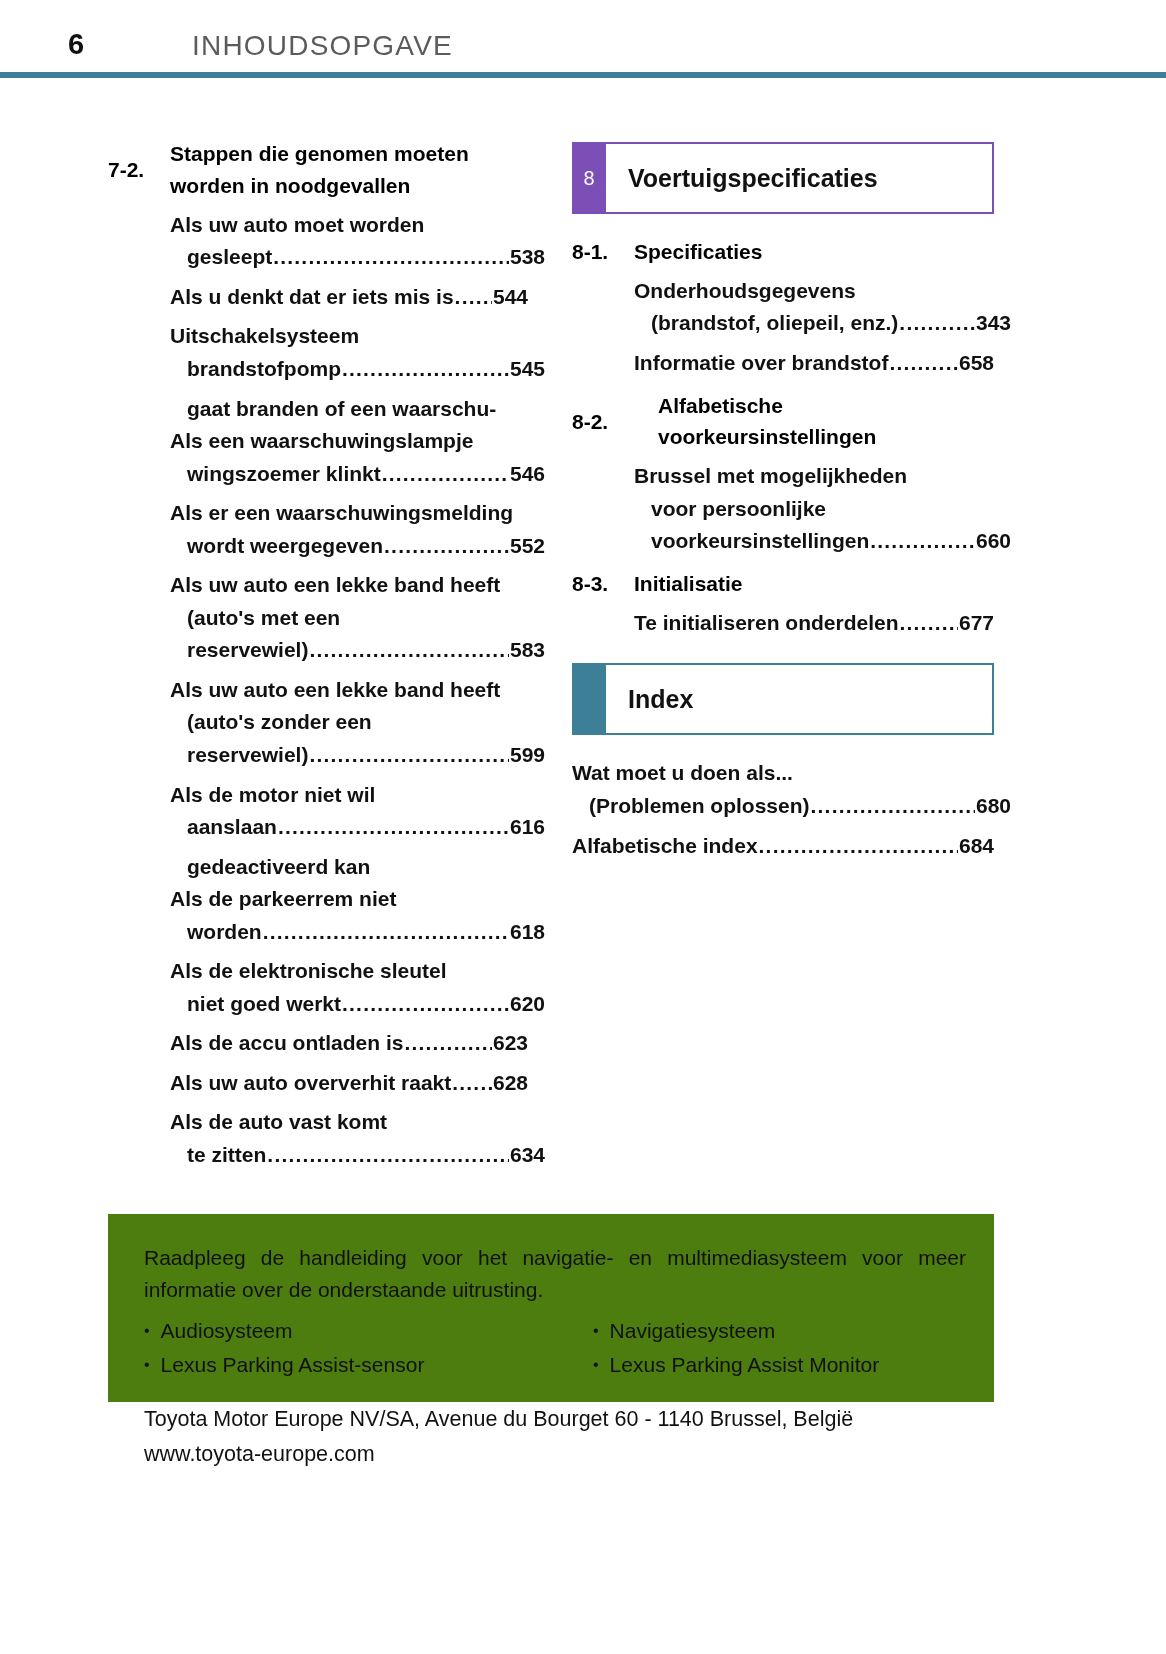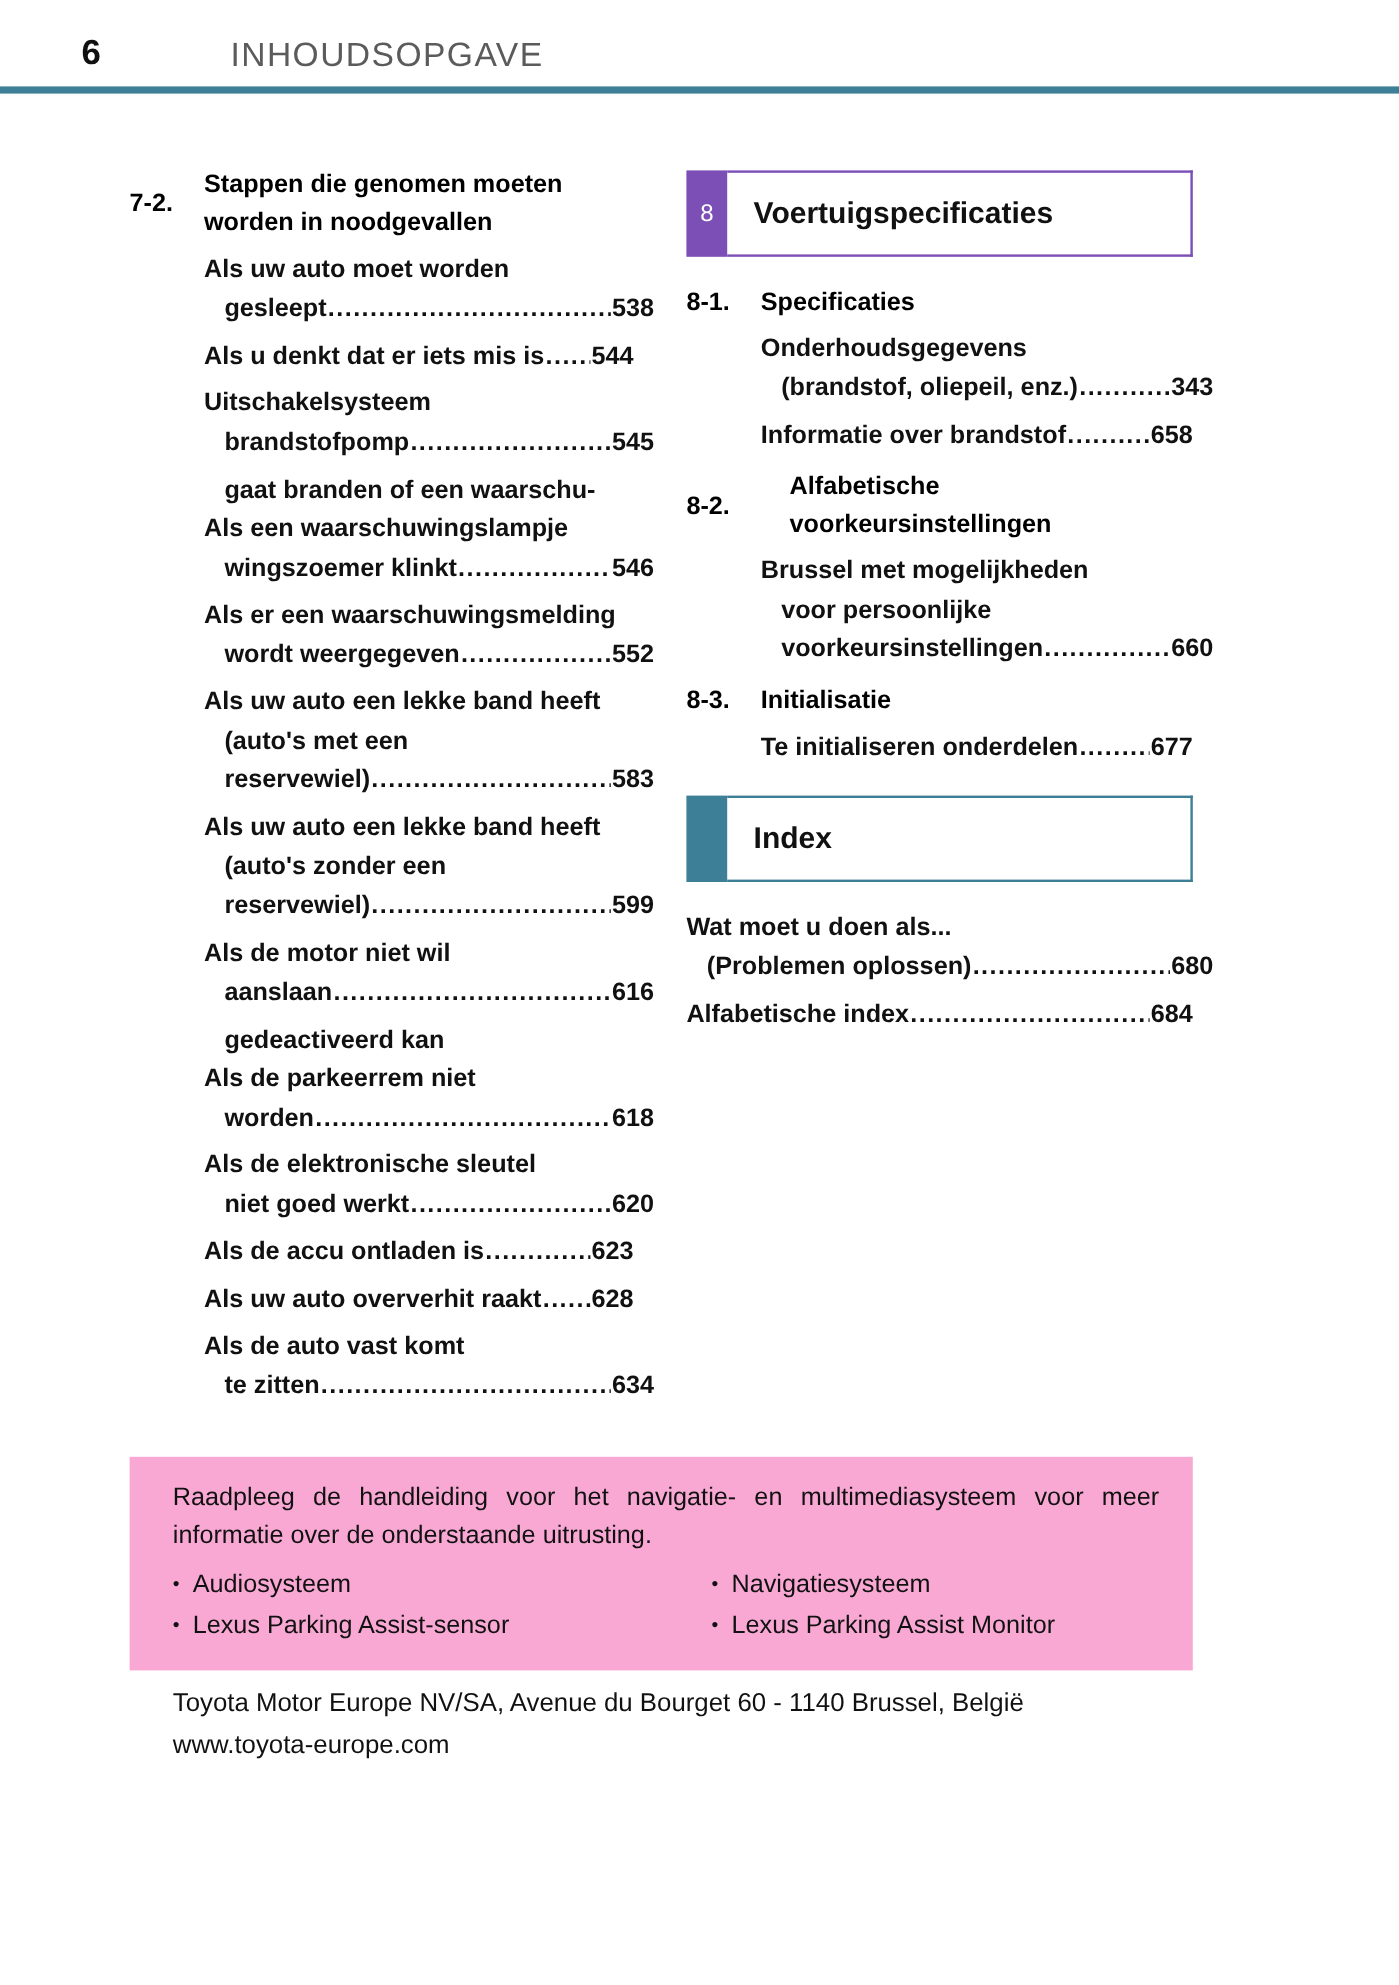--- a/index.html
+++ b/index.html
@@ -165,23 +165,23 @@
     font-weight: bold;
     color: #111111;
   }
 
   
   .note-box {
     position: absolute;
     left: 108px;
     top: 1214px;
     width: 886px;
-    background: #f9a8d4;
+    background: #4d7c0f;
     box-sizing: border-box;
-    padding: 18px 28px 20px 36px;
+    padding: 28px 28px 20px 36px;
   }
   .note-para {
     font-size: 21px;
     line-height: 1.52;
     color: #111111;
     text-align: justify;
     margin: 0 0 8px 0;
   }
   .note-lists {
     display: flex;

